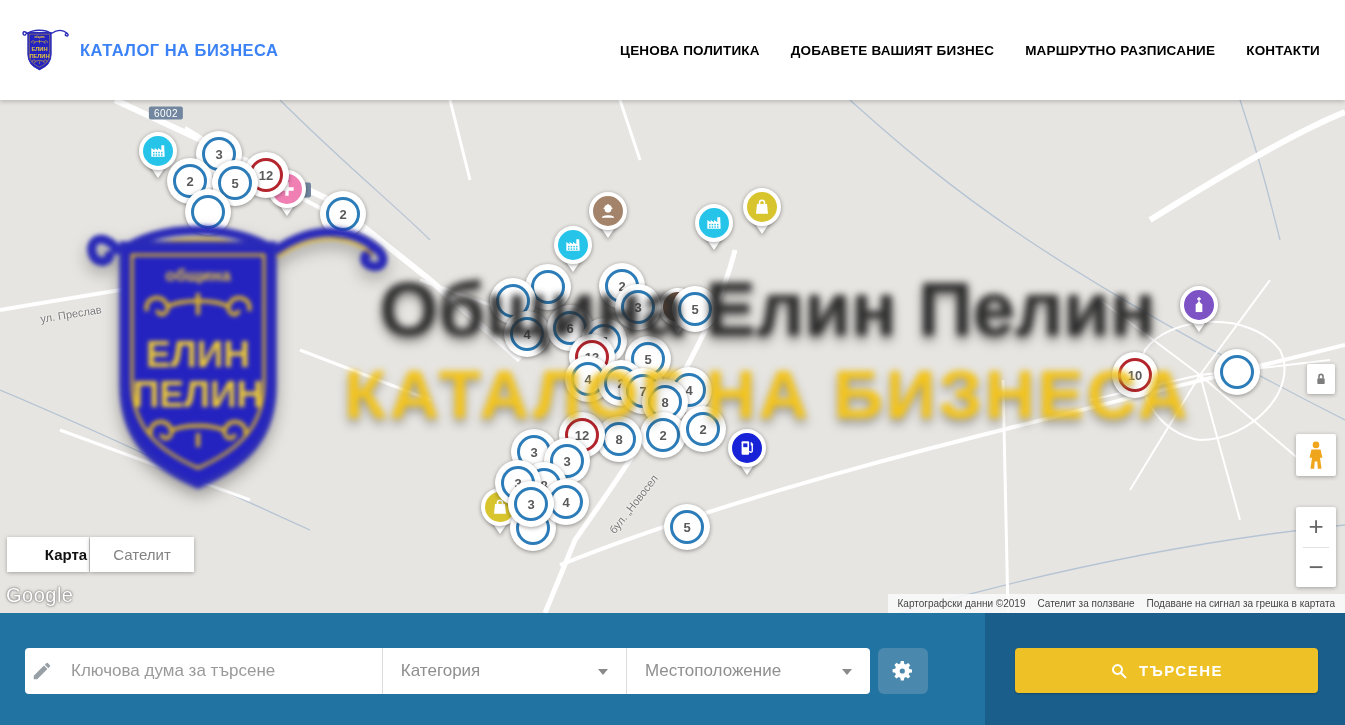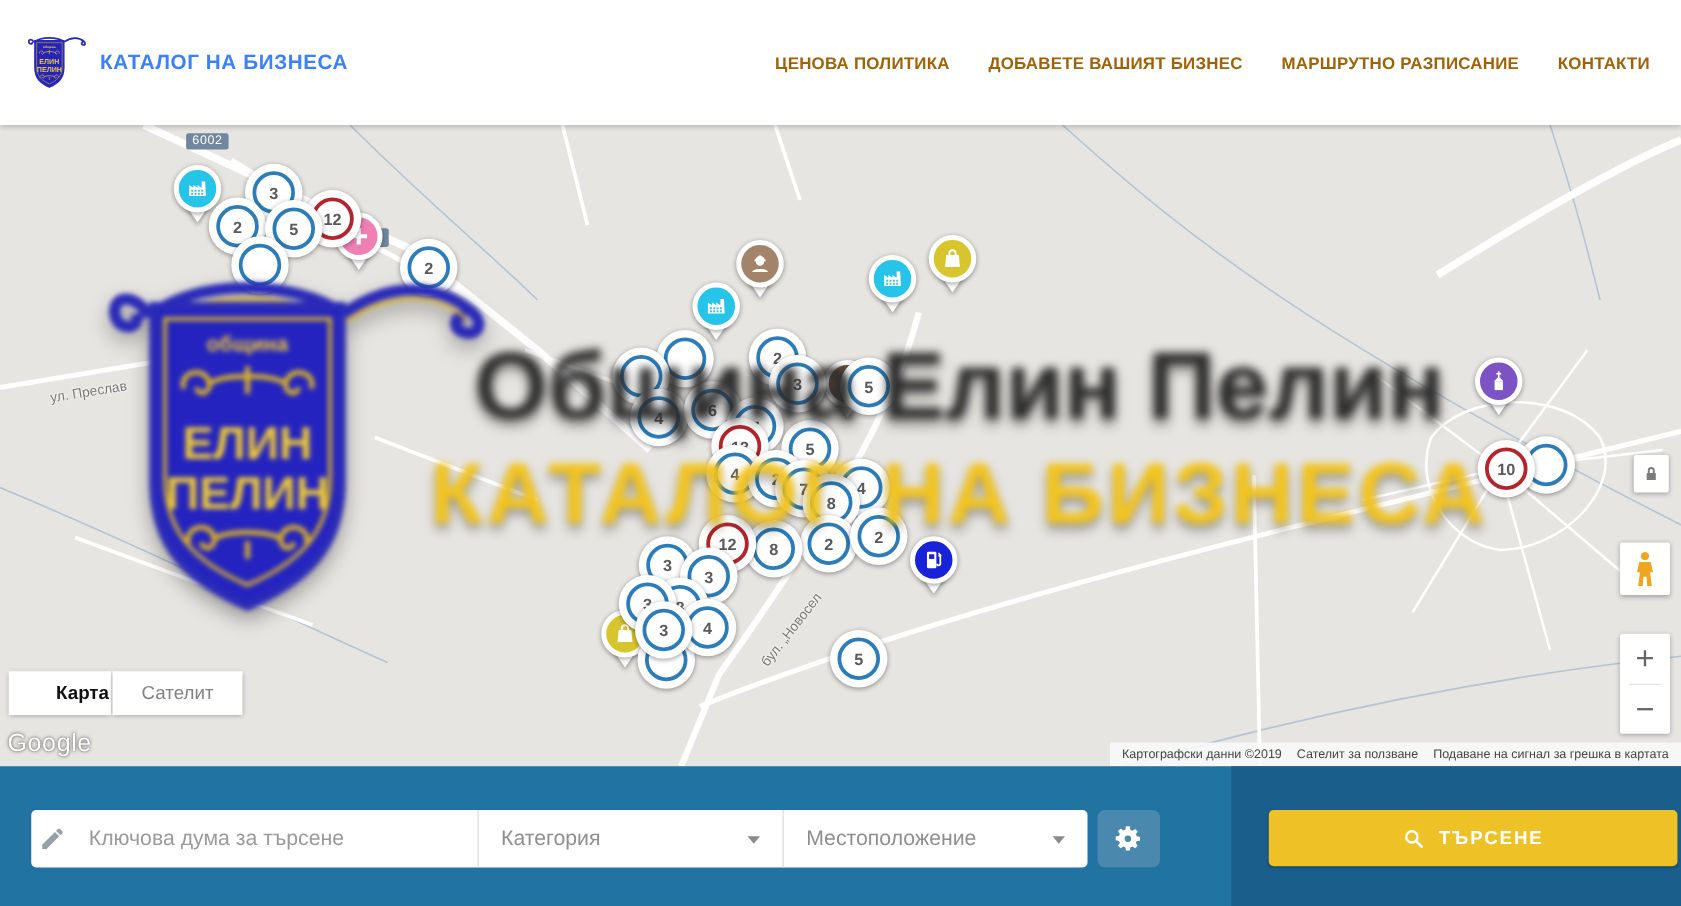--- a/index.html
+++ b/index.html
@@ -8,21 +8,21 @@
 
   
   .header{position:absolute;left:0;top:0;width:1345px;height:100px;background:#fff;
           box-shadow:0 2px 4px rgba(0,0,0,.18);z-index:60;display:flex;align-items:center;}
   .logo-wrap{display:flex;align-items:center;margin-left:22px;}
   .logo-shield{width:48px;height:62px;}
   .logo-text{margin-left:10px;display:flex;flex-direction:column;line-height:1.15;}
   .logo-title{font-size:21px;font-weight:bold;color:#4c4c4c;}
   .logo-subtitle{font-size:16.5px;font-weight:bold;color:#3b82f6;letter-spacing:.5px;}
   .nav{margin-left:auto;margin-right:25px;display:flex;gap:31px;}
-  .nav-item{font-size:13.5px;font-weight:bold;color:#a16207;letter-spacing:.2px;cursor:pointer;white-space:nowrap;}
+  .nav-item{font-size:13.5px;font-weight:bold;color:#000000;letter-spacing:.2px;cursor:pointer;white-space:nowrap;}
 
   
   .map{position:absolute;left:0;top:100px;width:1345px;height:513px;overflow:hidden;background:#e7e5e1;}
   .map svg.roads{position:absolute;left:0;top:0;}
 
   
   .cluster{position:absolute;width:46px;height:46px;margin:-23px 0 0 -23px;background:#fff;border-radius:50%;
            box-shadow:0 1px 4px rgba(0,0,0,.4);display:flex;align-items:center;justify-content:center;z-index:5;cursor:pointer;}
   .cluster-ring{width:34px;height:34px;border-radius:50%;border:3px solid #2b7cb8;background:#fff;
            display:flex;align-items:center;justify-content:center;font-size:13px;font-weight:bold;color:#5a5a5a;}
@@ -80,21 +80,21 @@
   .seg-keyword input::placeholder{color:#9a9a9a;opacity:1;}
   .seg-select{border-left:1px solid #dcdcdc;cursor:pointer;position:relative;}
   .seg-category{width:255px;margin-left:36px;}
   .seg-location{width:255px;}
   .seg-select .sel-text{margin-left:18px;font-size:17px;color:#8f8f8f;}
   .caret{position:absolute;right:18px;top:50%;margin-top:-2px;width:0;height:0;
          border:5px solid transparent;border-top:6px solid #8a8a8a;}
   .gear-btn{position:absolute;left:878px;top:35px;width:50px;height:46px;background:#4a88ad;border-radius:6px;
          display:flex;align-items:center;justify-content:center;cursor:pointer;}
   .gear-btn svg{width:24px;height:24px;}
-  .search-btn{position:absolute;left:1015px;top:35px;width:327px;height:45px;background:#eec226;border-radius:4px;
+  .search-btn{position:absolute;left:1015px;top:35px;width:303px;height:45px;background:#eec226;border-radius:4px;
          display:flex;align-items:center;justify-content:center;gap:11px;cursor:pointer;box-shadow:0 1px 2px rgba(0,0,0,.25);}
   .search-btn svg{width:18px;height:18px;}
   .search-btn .lbl{color:#fff;font-weight:bold;font-size:15px;letter-spacing:1.5px;}
 </style>
 </head>
 <body>
 
 <div id="app">
 
   <div class="header">
@@ -372,21 +372,21 @@
           <div class="pin-tail"></div>
           <div class="pin-circle" style="background: rgb(125, 82, 197); color: rgb(125, 82, 197);">
             <svg viewBox="0 0 24 24">
               <rect x="11.2" y="2.5" width="1.6" height="5.5" fill="#fff"></rect>
               <rect x="9.6" y="4" width="4.8" height="1.5" fill="#fff"></rect>
               <path d="M7.5 12 12 7.5 16.5 12Z" fill="#fff"></path>
               <rect x="8" y="12" width="8" height="8.5" fill="#fff"></rect>
             </svg>
           </div>
         </div>
-        <div class="cluster" style="left: 1205px; top: 275px;">
+        <div class="cluster" style="left: 1135px; top: 275px;">
           <div class="cluster-ring red">10</div>
         </div>
       </div>
     <div id="labels-layer">
         <div class="road-badge" style="left: 166px; top: 13px; text-align: right;">6002</div>
         <div class="road-badge" style="left: 303px; top: 90px; width: 16px; height: 15px;"></div>
         <div class="street-label" style="left: 40px; top: 208px; transform: rotate(-9deg);">ул. Преслав</div>
         <div class="street-label" style="left: 598px; top: 398px; transform: rotate(-52deg);">бул. „Новосел</div>
       </div>
 

